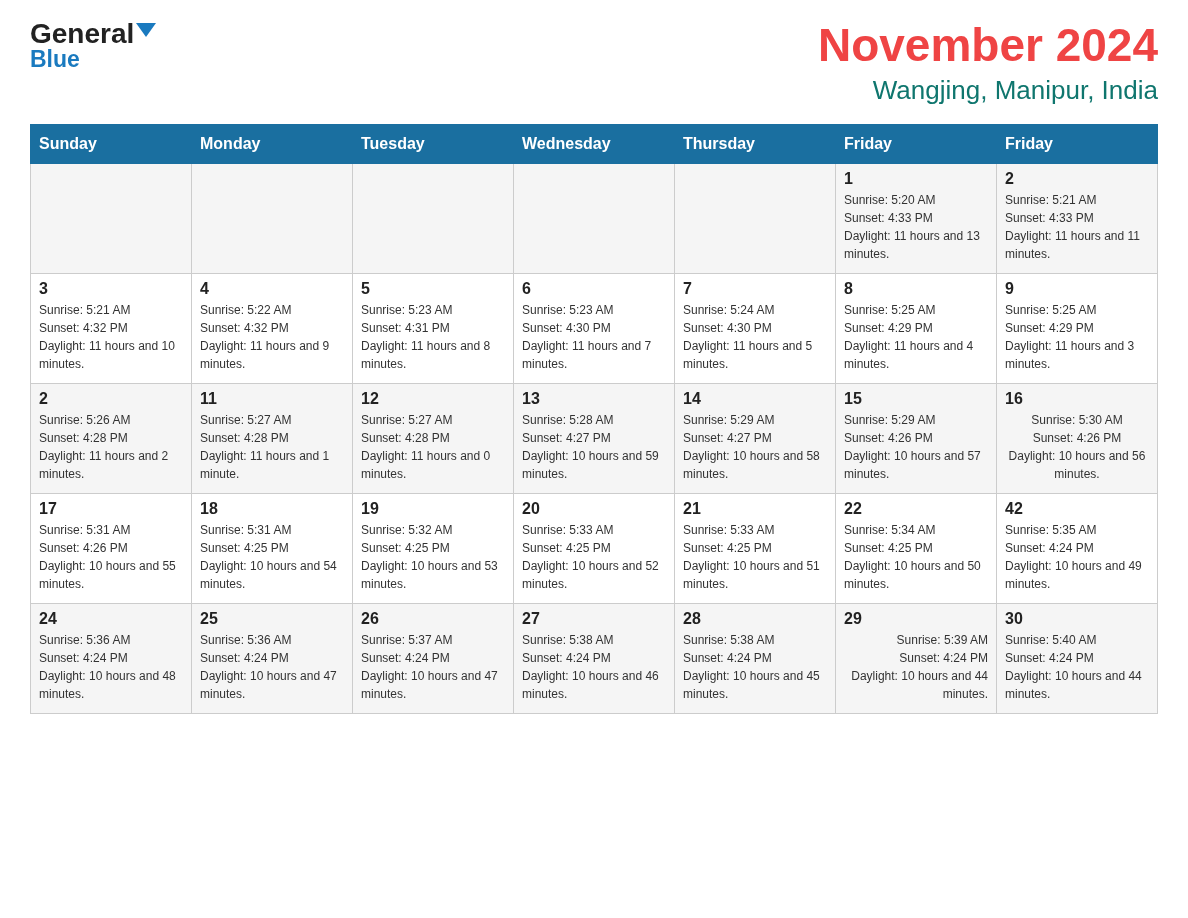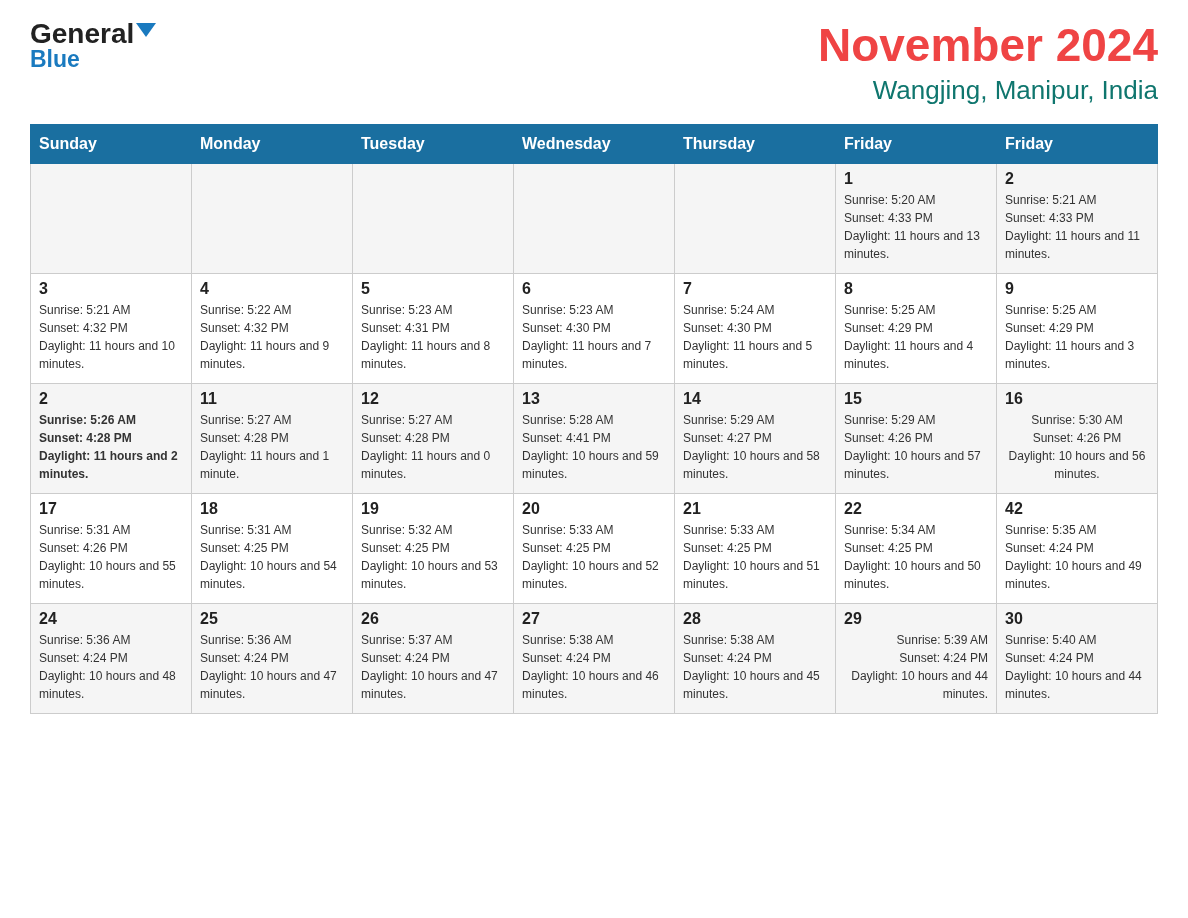--- a/index.html
+++ b/index.html
@@ -193,40 +193,40 @@
         <td>
           <span class="day-number">9</span>
           <div class="day-info" style="white-space: pre-line;">Sunrise: 5:25 AM
 Sunset: 4:29 PM
 Daylight: 11 hours and 3 minutes.</div>
         </td>
       </tr>
       <tr>
         <td>
           <span class="day-number">2</span>
-          <div class="day-info" style="white-space: pre-line; font-weight: bold;">Sunrise: 5:26 AM
+          <div class="day-info" style="white-space: pre-line;">Sunrise: 5:26 AM
 Sunset: 4:28 PM
 Daylight: 11 hours and 2 minutes.</div>
         </td>
         <td>
           <span class="day-number">11</span>
           <div class="day-info" style="white-space: pre-line;">Sunrise: 5:27 AM
 Sunset: 4:28 PM
 Daylight: 11 hours and 1 minute.</div>
         </td>
         <td>
           <span class="day-number">12</span>
           <div class="day-info" style="white-space: pre-line;">Sunrise: 5:27 AM
 Sunset: 4:28 PM
 Daylight: 11 hours and 0 minutes.</div>
         </td>
         <td>
           <span class="day-number">13</span>
           <div class="day-info" style="white-space: pre-line;">Sunrise: 5:28 AM
-Sunset: 4:41 PM
+Sunset: 4:27 PM
 Daylight: 10 hours and 59 minutes.</div>
         </td>
         <td>
           <span class="day-number">14</span>
           <div class="day-info" style="white-space: pre-line;">Sunrise: 5:29 AM
 Sunset: 4:27 PM
 Daylight: 10 hours and 58 minutes.</div>
         </td>
         <td>
           <span class="day-number">15</span>

